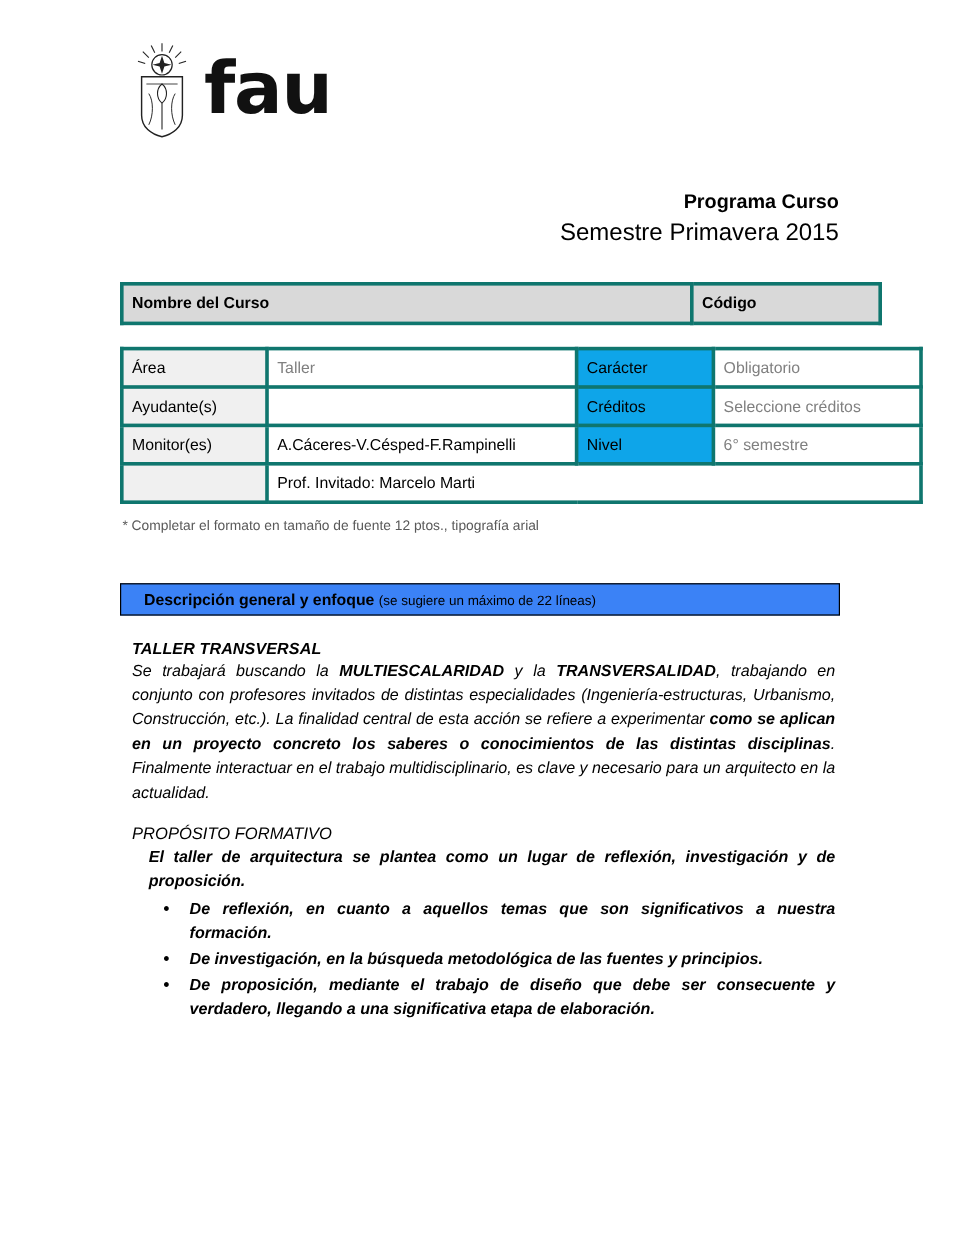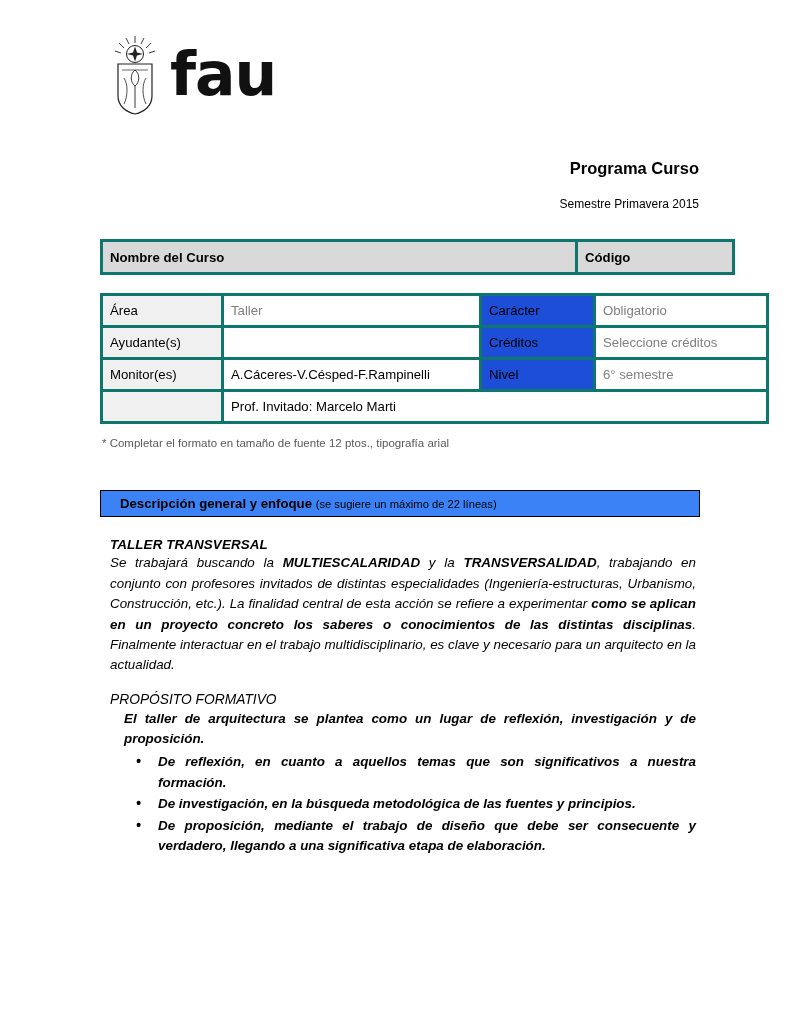--- a/index.html
+++ b/index.html
@@ -77,23 +77,23 @@
     text-align: right;
     margin-top: 38px;
     padding-right: 1px;
   }
   .title-main {
     font-size: 16.5px;
     font-weight: bold;
     line-height: 1.25;
   }
   .title-sub {
-    font-size: 12px;
+    font-size: 20px;
     line-height: 1.4;
-    margin-top: 17px;
+    margin-top: 1px;
   }
   .title-career {
     font-size: 16.5px;
     font-weight: bold;
     margin-top: 7px;
   }
 
   
   table {
     border-collapse: collapse;
@@ -118,21 +118,21 @@
   .tbl-course .c2 { width: 140px; }
 
   .tbl-info {
     margin-top: 18px;
   }
   .tbl-info td { height: 19px; }
   .tbl-info .i1 { width: 104px; background: #f0f0f0; }
   .tbl-info .i2 { width: 241px; }
   .tbl-info .i3 { width: 97px; }
   .tbl-info .i4 { width: 156px; }
-  .grey-cell { background: #1d4ed8; }
+  .grey-cell { background: #0ea5e9; }
   .placeholder {
     color: #808080;
     font-size: 11.5px;
   }
   .nowrap { white-space: nowrap; }
 
   .note {
     font-size: 11.5px;
     color: #595959;
     margin-top: 13px;

